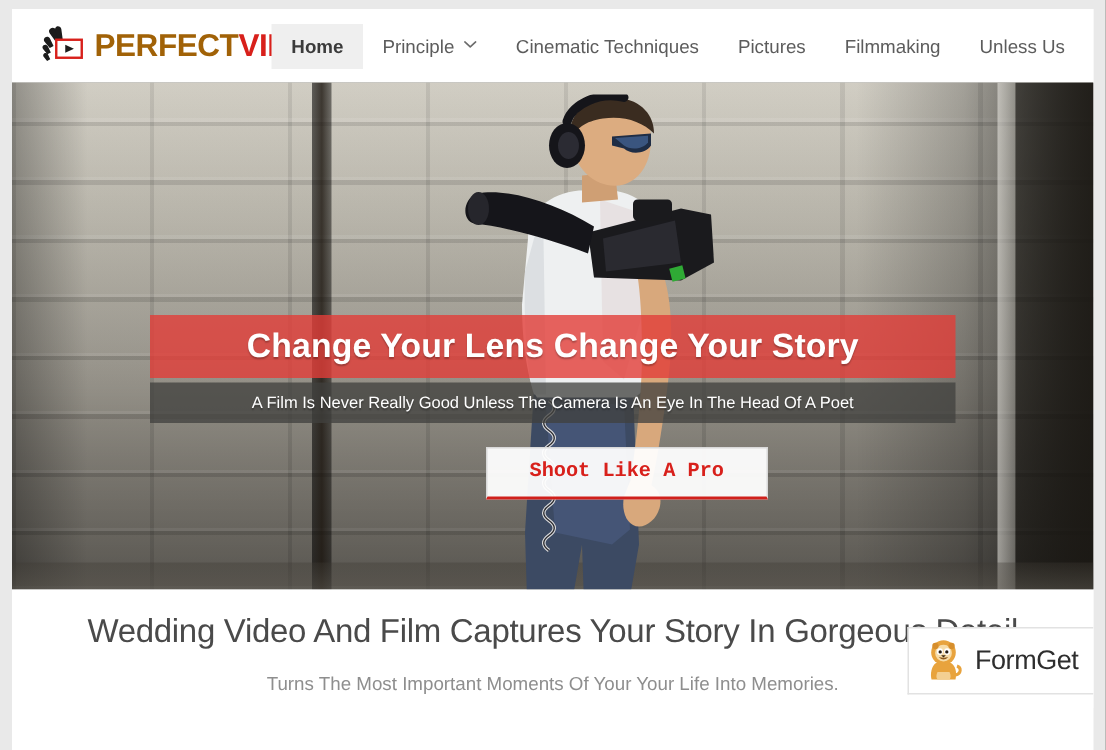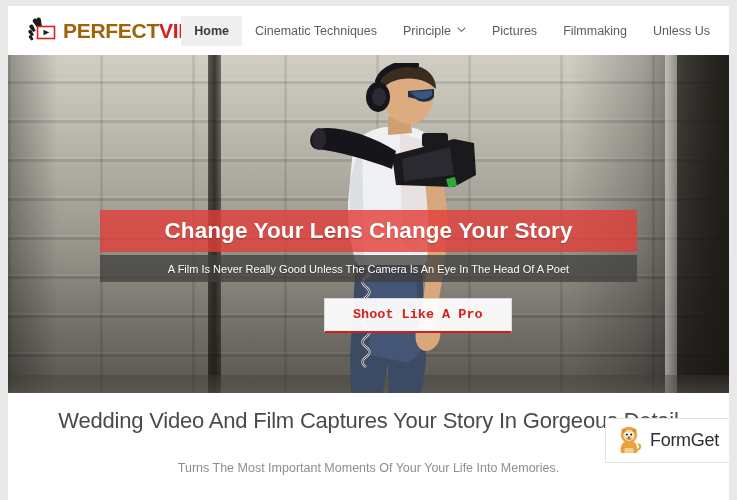--- a/index.html
+++ b/index.html
@@ -211,21 +211,21 @@
   .intro-title {
     margin: 0;
     padding-top: 15px;
     font-size: 22px;
     font-weight: normal;
     color: #4a4a4a;
     letter-spacing: -0.2px;
     white-space: nowrap;
   }
   .intro-sub {
-    margin: 16px;
+    margin: 4px;
     padding-top: 11px;
     font-size: 12.5px;
     color: #8e8e8e;
     white-space: nowrap;
   }
 
   
   .formget-badge {
     position: absolute;
     right: 0;
@@ -275,29 +275,29 @@
       <div class="brand-text">
         <span class="w1">PERFECT</span><span class="w2">VIDEO</span>
       </div>
     </div>
 
     <nav class="main-nav">
       <div class="nav-item active">
         <span>Home</span>
       </div>
       <div class="nav-item">
-        <span>Cinematic Techniques</span>
-      </div>
-      <div class="nav-item">
         <span>Principle</span>
         <span class="nav-caret">
           <svg width="9" height="9" viewBox="0 0 10 10">
             <path d="M1 3.3 L5 7 L9 3.3" fill="none" stroke="#6b6b6b" stroke-width="1.2" stroke-linecap="round" stroke-linejoin="round"></path>
           </svg>
         </span>
+      </div>
+      <div class="nav-item">
+        <span>Cinematic Techniques</span>
       </div>
       <div class="nav-item">
         <span>Pictures</span>
       </div>
       <div class="nav-item">
         <span>Filmmaking</span>
       </div>
       <div class="nav-item">
         <span>Unless Us</span>
       </div>

